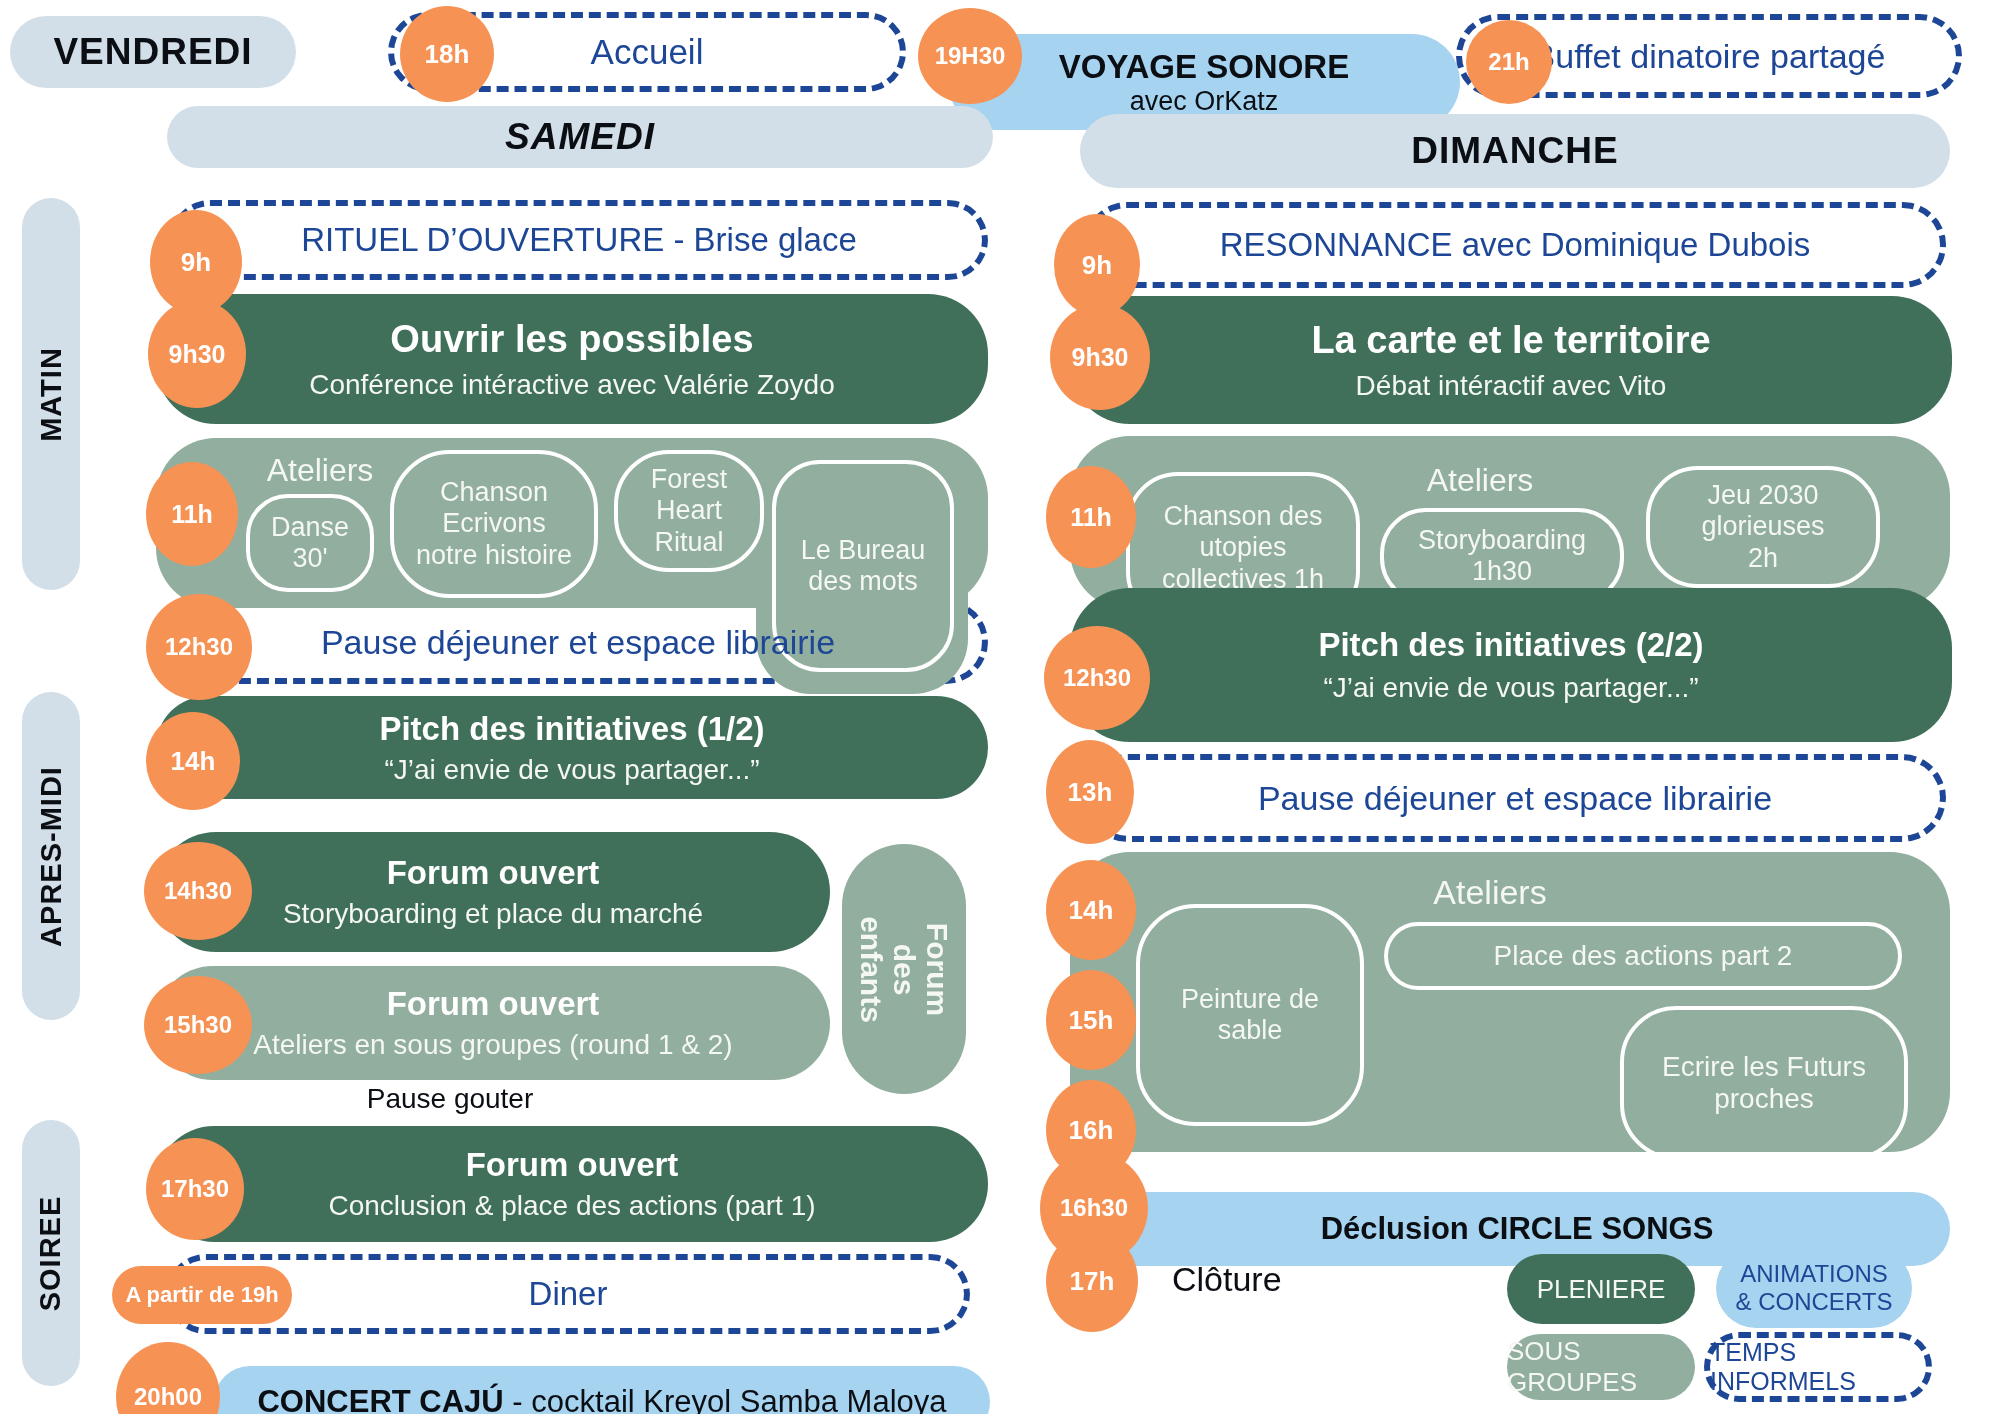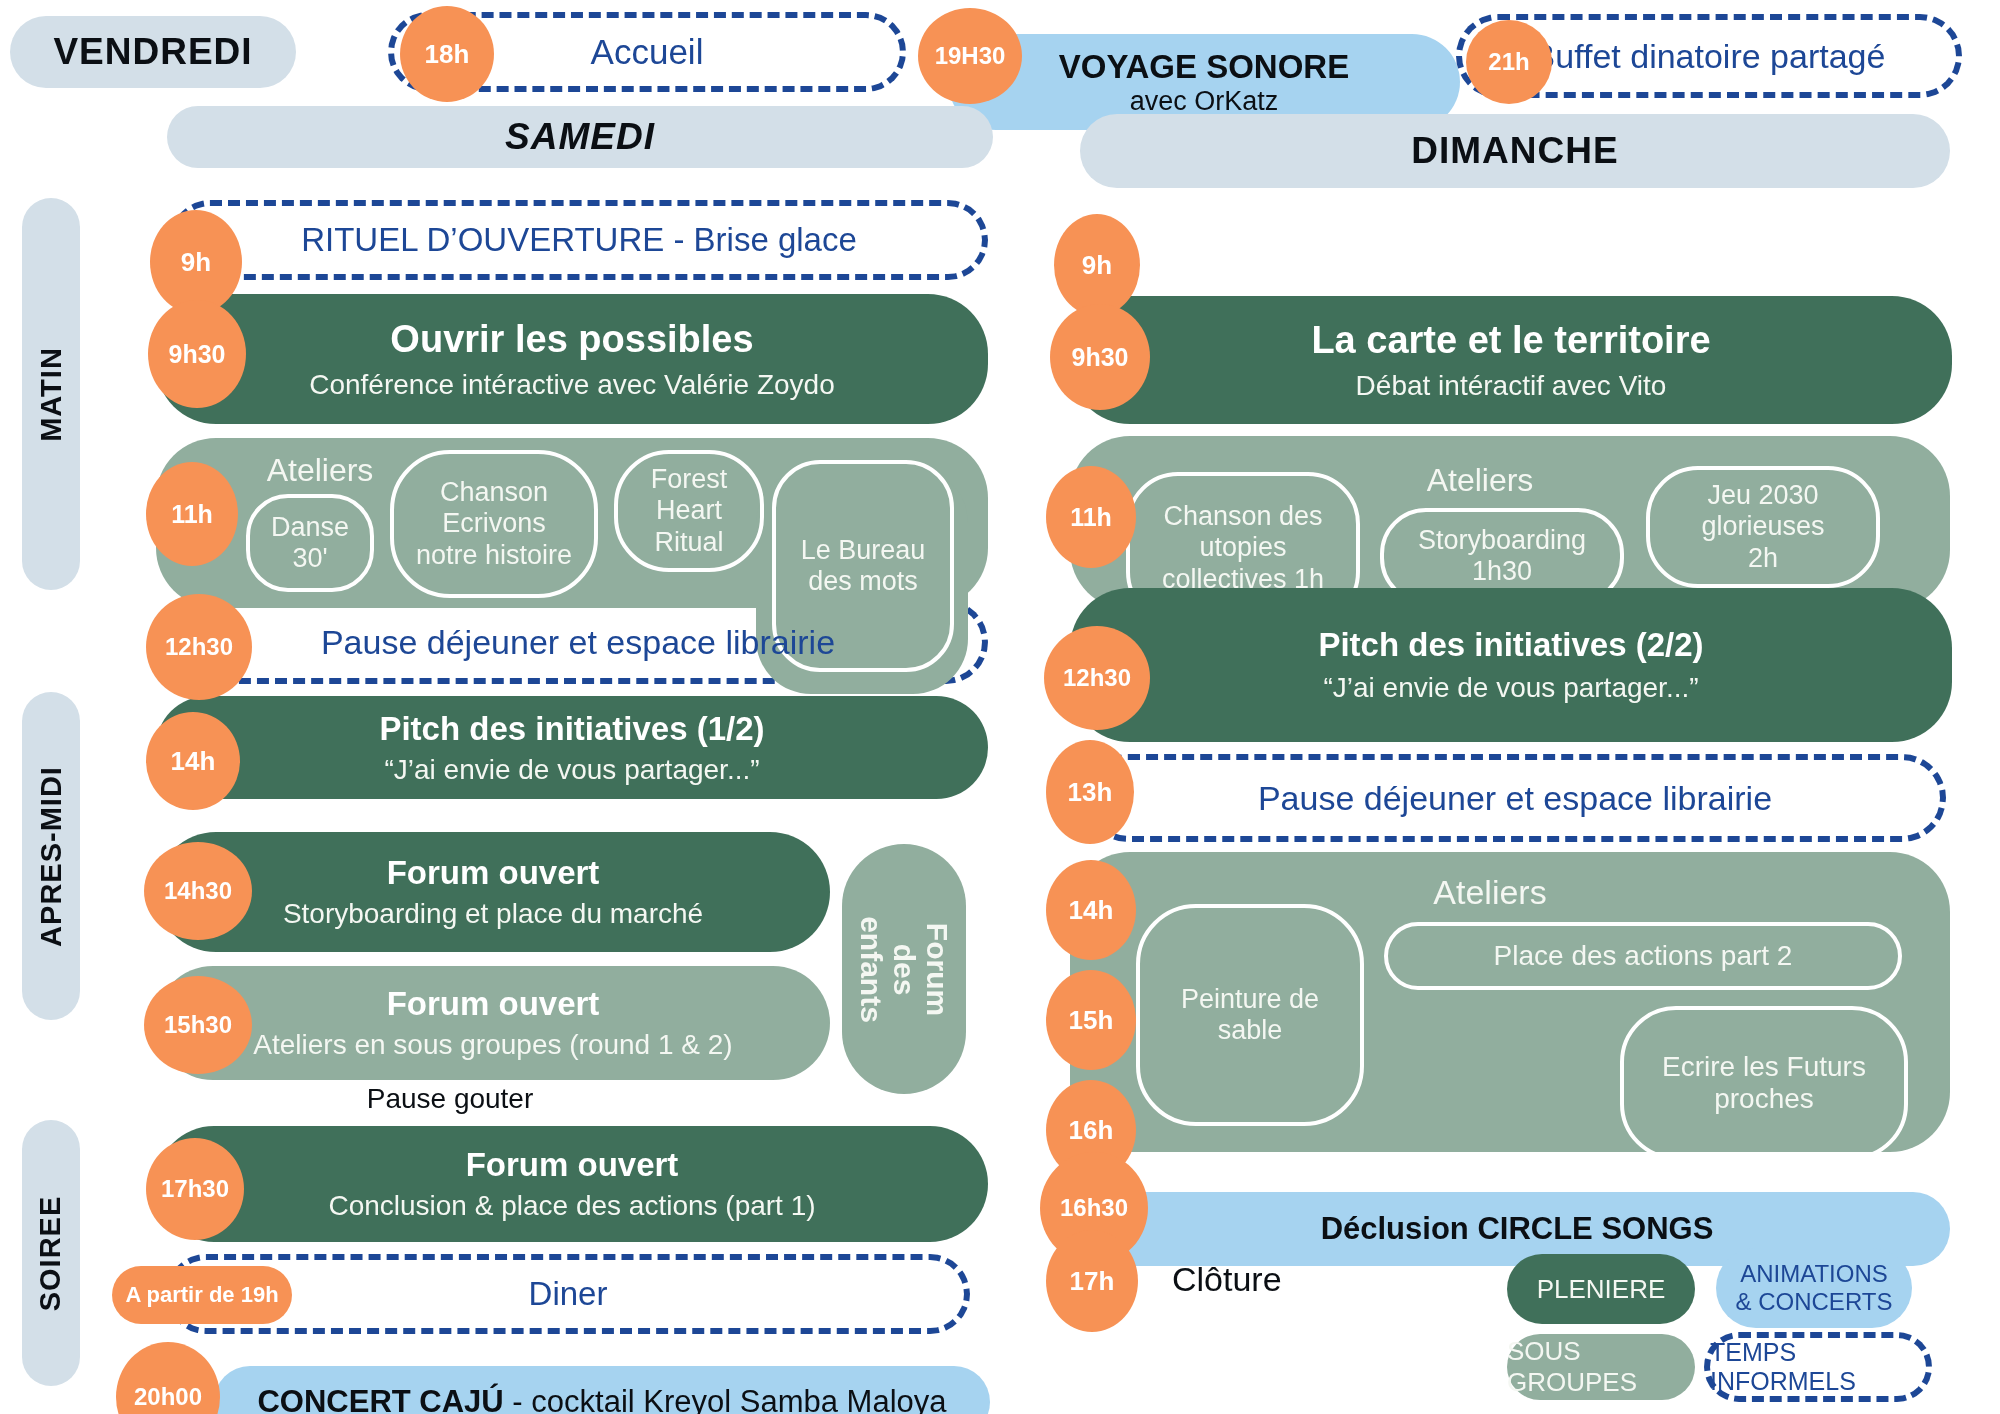--- a/index.html
+++ b/index.html
@@ -151,20 +151,23 @@
     <span class="dtext">Diner</span>
   </div>
   <div class="abs badge-pill" style="left:112px;top:1266px;width:180px;height:58px;font-size:22px;">A partir de 19h</div>
 
   <div class="abs skybg" style="left:214px;top:1338px;width:776px;height:72px;border-radius:36px;display:flex;align-items:center;justify-content:center;">
     <span class="blacktext" style="font-size:31px;font-weight:700;">CONCERT CAJÚ</span>
       <span class="blacktext" style="font-size:31px;white-space:pre;"> - cocktail Kreyol Samba Maloya</span>
   </div>
   <div class="abs badge" style="left:116px;top:1342px;width:104px;height:110px;font-size:24px;">20h00</div>
 
+  <div class="abs dashed" style="left:1084px;top:202px;width:862px;height:86px;">
+    <span class="dtext">RESONNANCE avec Dominique Dubois</span>
+  </div>
   <div class="abs badge" style="left:1054px;top:214px;width:86px;height:102px;font-size:26px;">9h</div>
 
   <div class="abs dark block" style="left:1070px;top:296px;width:882px;height:128px;">
     <div class="title" style="font-size:38px;">La carte et le territoire</div>
     <div class="sub" style="font-size:28px;margin-top:8px;">Débat intéractif avec Vito</div>
   </div>
   <div class="abs badge" style="left:1050px;top:304px;width:100px;height:106px;font-size:25px;">9h30</div>
 
   <div class="abs med" style="left:1070px;top:436px;width:880px;height:174px;"></div>
   <div class="abs lbl" style="left:1390px;top:460px;width:180px;height:40px;">Ateliers</div>

